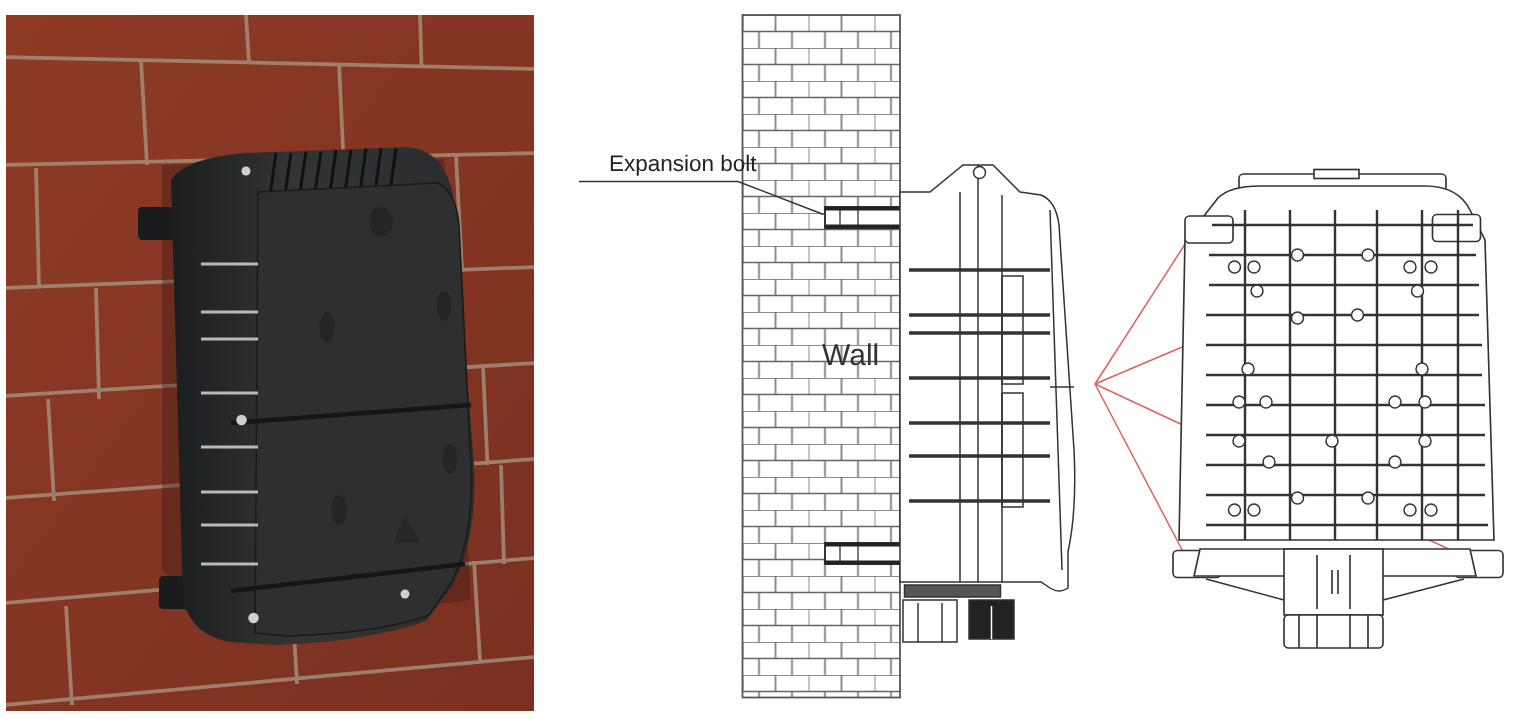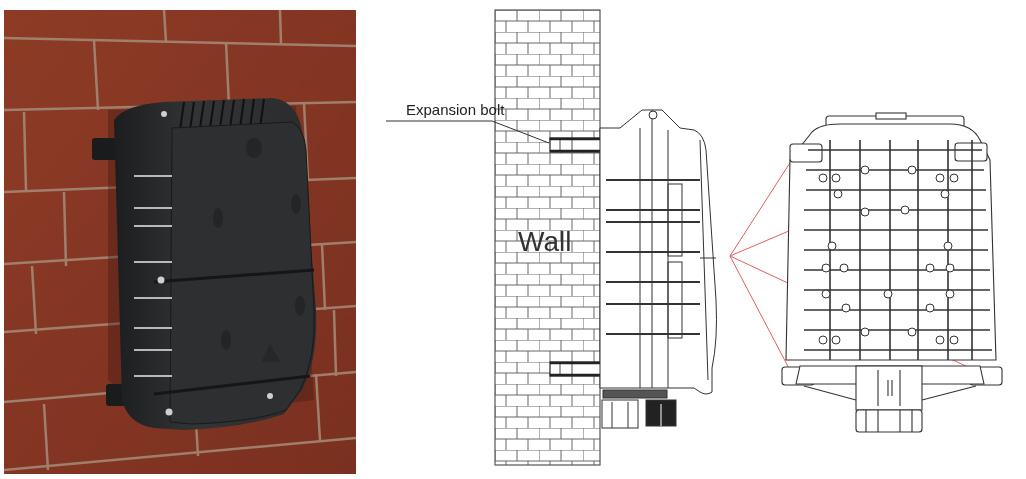--- a/index.html
+++ b/index.html
@@ -3,21 +3,21 @@
 <meta charset="utf-8">
 <style>
   html,body{margin:0;padding:0;background:#ffffff;}
   body{width:1026px;height:479px;position:relative;overflow:hidden;font-family:"Liberation Sans",sans-serif;}
   .abs{position:absolute;}
   #photo{left:4px;top:10px;width:352px;height:464px;overflow:hidden;}
   #photo svg{display:block;}
   #wall-svg{left:0;top:0;}
   .label{position:absolute;color:#222;font-family:"Liberation Sans",sans-serif;white-space:nowrap;}
   #bolt-label{left:370px;top:101px;font-size:15px;margin-left:36px;}
-  #wall-label{left:518px;top:226px;font-size:28px;color:#333;}
+  #wall-label{left:548px;top:226px;font-size:20px;color:#333;}
 </style>
 </head>
 <body>
 
 <div id="photo" class="abs">
   <svg width="352" height="464" viewBox="0 0 352 464">
     <defs>
       <linearGradient id="brickShade" x1="0" y1="0" x2="1" y2="1">
         <stop offset="0" stop-color="#8d3b25"></stop>
         <stop offset="1" stop-color="#7a3020"></stop>

